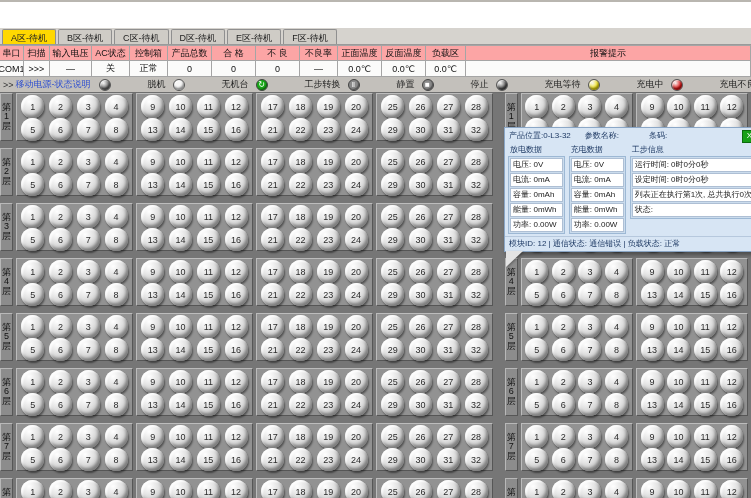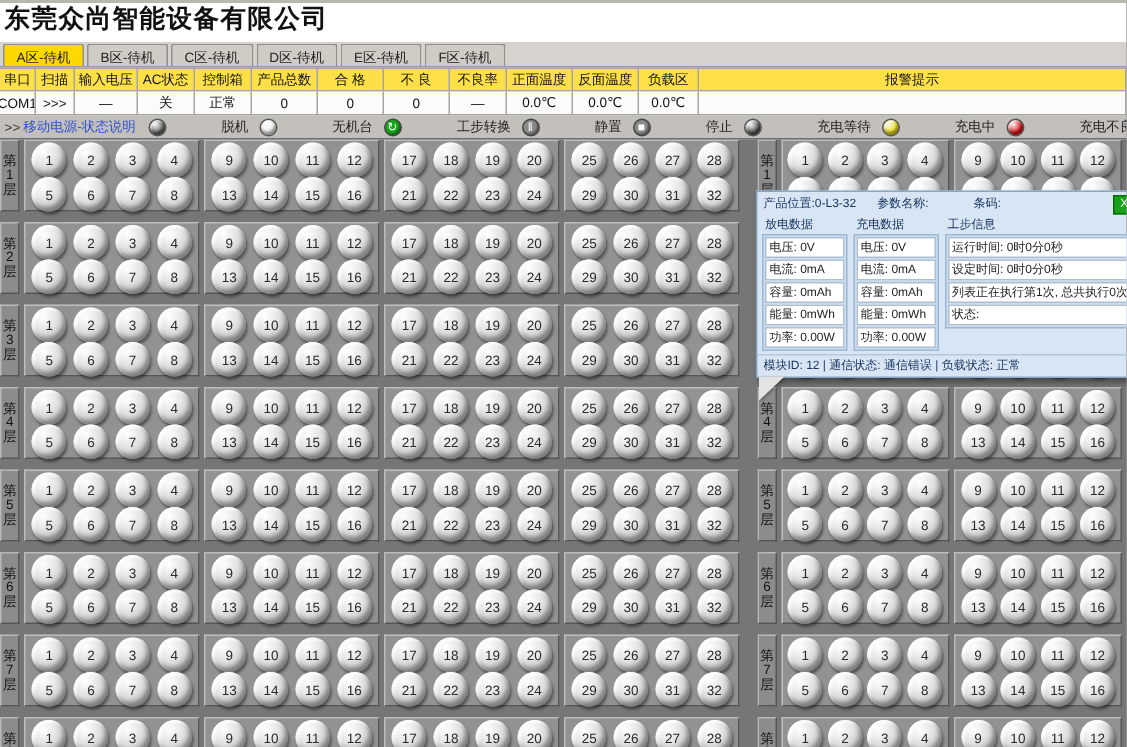--- a/index.html
+++ b/index.html
@@ -14,21 +14,21 @@
   .subtitle{font-size:8px;color:#333;padding-left:5px;line-height:8px;}
   
   .tabbar{position:absolute;left:0;top:28px;width:751px;height:17px;display:flex;align-items:flex-end;background:#d6d3ce;border-bottom:1px solid #9a9a9a;box-sizing:border-box;}
   .tab{height:15px;min-width:54px;box-sizing:border-box;padding:2px 8px 0 8px;font-size:9px;text-align:center;
        background:#cfccc6;border:1px solid #8f8f8f;border-bottom:none;border-radius:2px 2px 0 0;margin-left:2px;color:#222;cursor:default;}
   .tab.active{background:#ffd800;font-weight:normal;}
   
   .stable{position:absolute;left:0;top:45px;width:751px;height:32px;font-size:9px;color:#111;}
   .srow{display:flex;height:16px;box-sizing:border-box;}
   .scell{box-sizing:border-box;border-right:1px solid #a5a5a5;border-bottom:1px solid #a5a5a5;display:flex;align-items:center;justify-content:center;white-space:nowrap;overflow:hidden;}
-  .srow.head .scell{background:#fde047;border-top:1px solid #a5a5a5;}
+  .srow.head .scell{background:#fca5a5;border-top:1px solid #a5a5a5;}
   .srow.vals .scell{background:#fbfbfa;}
   
   .legend{position:absolute;left:0;top:77px;width:751px;height:16px;background:#c3c0bb;border-bottom:1px solid #6e6e6e;
           display:flex;align-items:center;font-size:9px;color:#222;box-sizing:border-box;padding-left:3px;white-space:nowrap;}
   .legend .toggle{color:#333;margin-right:2px;}
   .legend .ltitle{color:#3050d0;margin-right:8px;}
   .litem{display:flex;align-items:center;margin-right:7px;gap:35px;}
   .disc{width:12px;height:12px;border-radius:50%;margin-right:2px;box-sizing:border-box;
         box-shadow:inset -1px -2px 2px rgba(0,0,0,.45), inset 1px 1px 1px rgba(255,255,255,.7);border:1px solid #555;}
   .badge{width:12px;height:12px;border-radius:50%;margin-right:2px;display:flex;align-items:center;justify-content:center;
@@ -68,21 +68,20 @@
   .sec-narrow{width:72px;}
   .sec-wide{flex:1;margin-right:0;}
   .pfoot{padding:1px 4px 2px 4px;border-top:1px solid #b6c8dd;white-space:nowrap;color:#17335e;}
   .ptail{position:absolute;left:1px;top:100%;width:0;height:0;border-top:16px solid #e3e3e3;border-right:17px solid transparent;
          filter:drop-shadow(1px 1px 1px rgba(0,0,0,.3));}
 </style>
 </head>
 <body>
 
 <div class="titlebar">
-  <div class="title">东莞众尚智能设备有限公司</div>
 </div>
 
 <div class="tabbar" id="tabbar">
     <div class="tab active">A区-待机</div>
     <div class="tab">B区-待机</div>
     <div class="tab">C区-待机</div>
     <div class="tab">D区-待机</div>
     <div class="tab">E区-待机</div>
     <div class="tab">F区-待机</div>
   </div>

